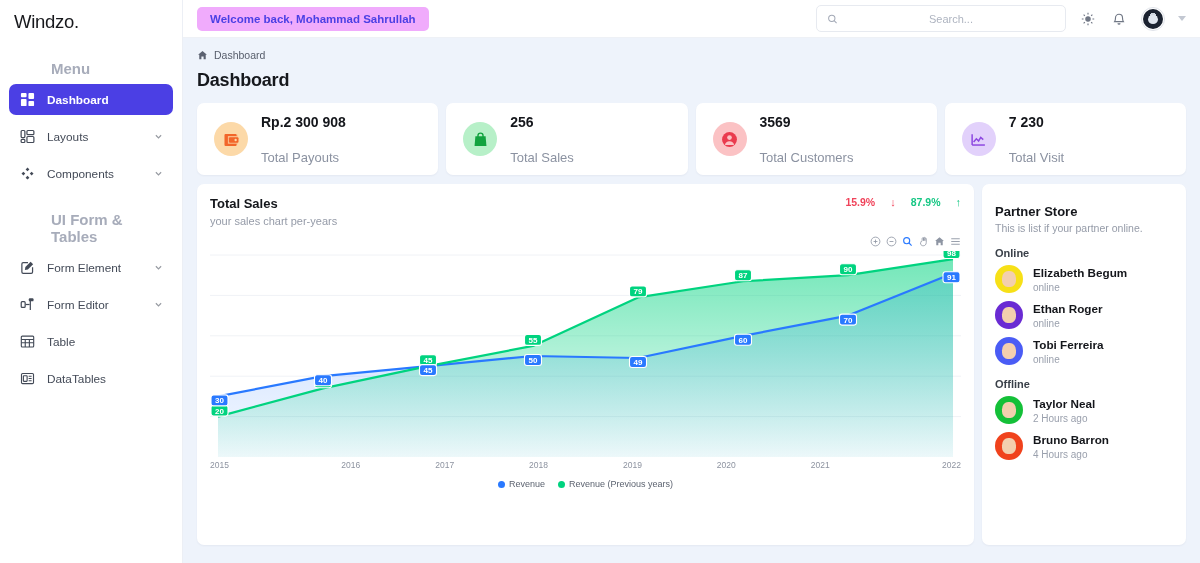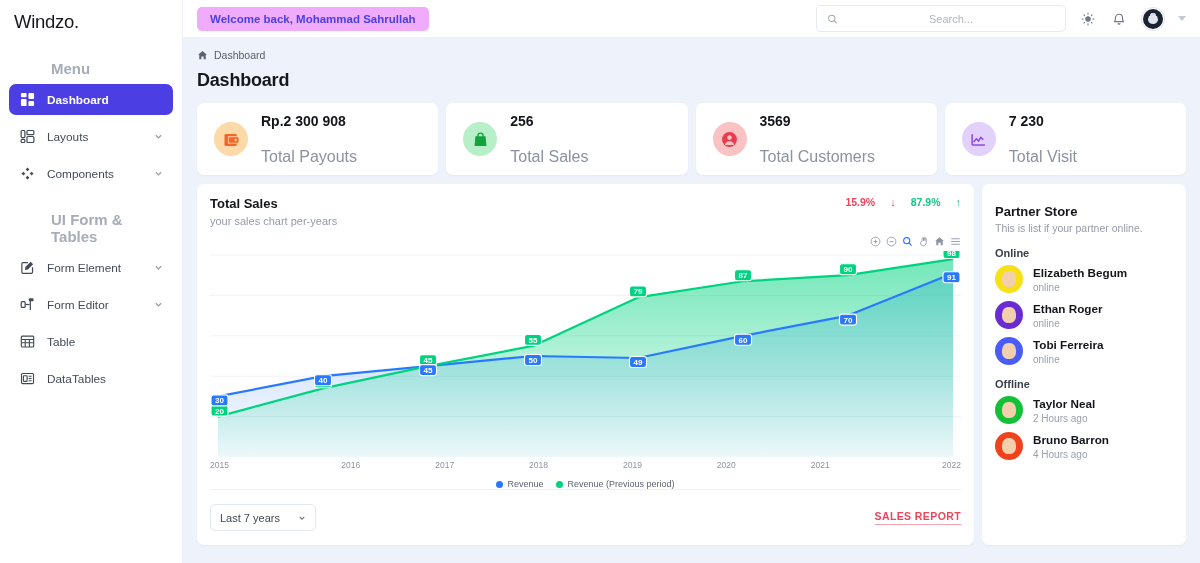--- a/index.html
+++ b/index.html
@@ -84,21 +84,21 @@
   .cards { display: flex; gap: 8px; }
   .card {
     flex: 1; background: #fff; border-radius: 7px; height: 72px;
     display: flex; align-items: center; padding: 0 17px; gap: 13px;
     box-shadow: 0 1px 2px rgba(30,40,70,.05);
   }
   .card-ico { width: 34px; height: 34px; border-radius: 50%;
     display:flex; align-items:center; justify-content:center; flex:0 0 34px;}
   .card-ico svg { width: 17px; height: 17px; }
   .card-val { font-size: 14px; font-weight: 700; color:#14161b; line-height:1.35; }
-  .card-lbl { font-size: 16px; color:#8b92a1; margin-top: 18px; }
+  .card-lbl { font-size: 13px; color:#8b92a1; margin-top: 18px; }
 
   .lower { display: flex; gap: 8px; margin-top: 9px; }
 
   
   .chart-panel {
     flex: 1; background:#fff; border-radius: 7px; padding: 12px 13px 0 13px;
     height: 361px; display:flex; flex-direction:column;
     box-shadow: 0 1px 2px rgba(30,40,70,.05);
   }
   .chart-head { display:flex; align-items:flex-start; }
@@ -465,33 +465,24 @@
             <span>2022</span>
           </div>
 
           <div class="legend">
             <div class="legend-item">
               <span class="dot" style="background:#2979ff"></span>
               <span>Revenue</span>
             </div>
             <div class="legend-item">
               <span class="dot" style="background:#00d37f"></span>
-              <span>Revenue (Previous period)</span>
-            </div>
-          </div>
-
-          <div class="chart-foot">
-            <div class="select-box">
-              <span>Last 7 years</span>
-              <svg width="8" height="8" viewBox="0 0 12 12" fill="none" stroke="#6b7280" stroke-width="1.6">
-                  <path d="M2.5 4.3 6 7.8l3.5-3.5"></path>
-                </svg>
-            </div>
-            <div class="sales-report">SALES REPORT</div>
-          </div>
+              <span>Revenue (Previous years)</span>
+            </div>
+          </div>
+
         </section>
 
         <aside class="partner">
           <div class="p-title">Partner Store</div>
           <div class="p-sub">This is list if your partner online.</div>
 
           <div class="p-group">Online</div>
           <div class="p-row">
             <div class="p-av" style="background:#f7e017"></div>
             <div>

